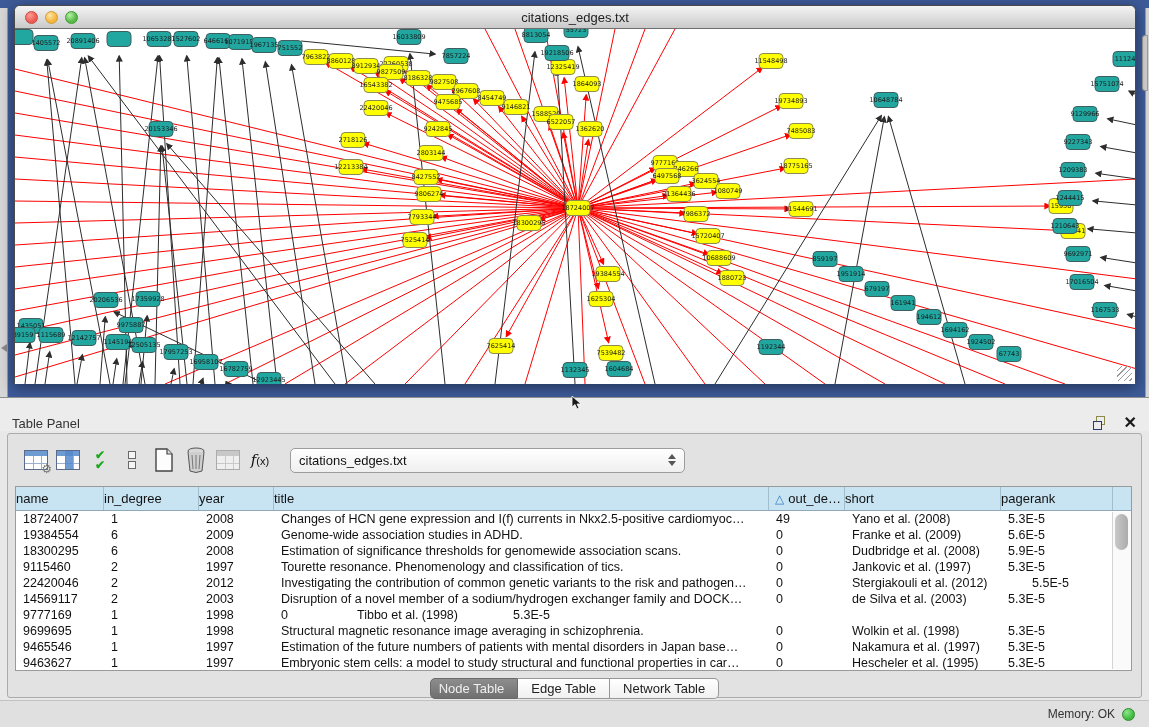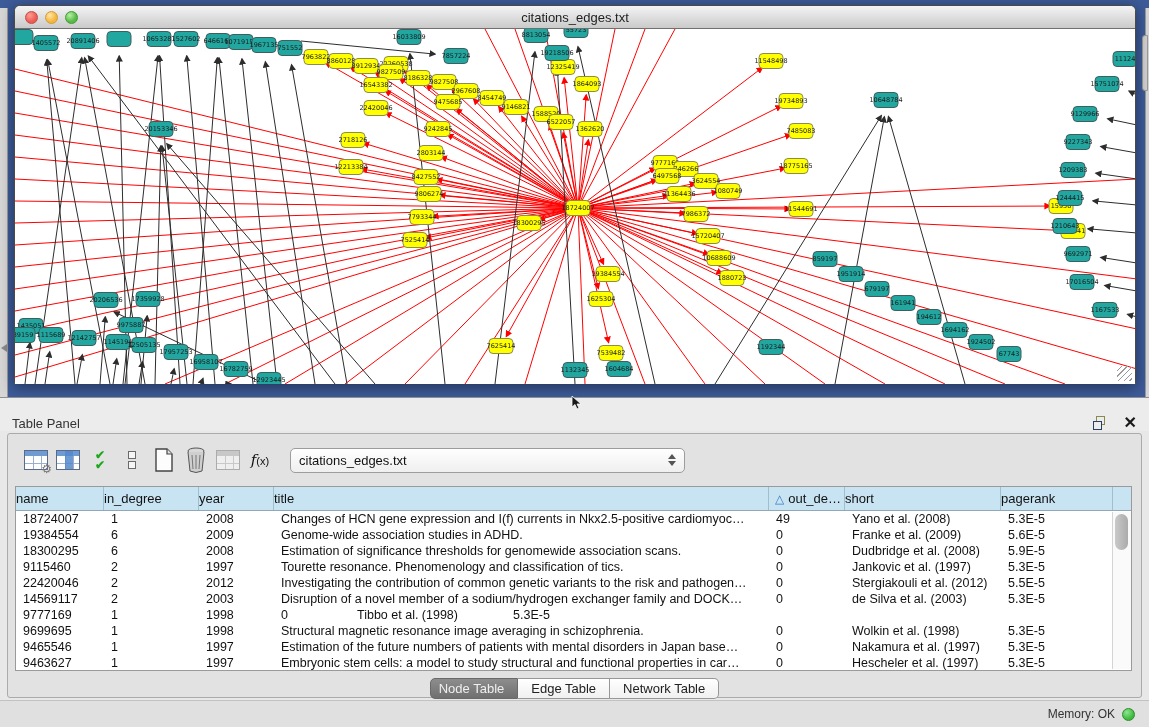--- a/index.html
+++ b/index.html
@@ -818,21 +818,21 @@
               <div class="td" style="width: 156px;">Jankovic et al. (1997)</div>
               <div class="td" style="width: 112px;">5.3E-5</div>
             </div>
             <div class="tr">
               <div class="td" style="width: 88px;">22420046</div>
               <div class="td" style="width: 95px;">2</div>
               <div class="td" style="width: 75px;">2012</div>
               <div class="td" style="width: 495px;">Investigating the contribution of common genetic variants to the risk and pathogen…</div>
               <div class="td" style="width: 76px;">0</div>
               <div class="td" style="width: 156px;">Stergiakouli et al. (2012)</div>
-              <div class="td" style="width: 112px;">5.5E-5</div>
+              <div class="td" style="width: 112px; margin-left: 24px;">5.5E-5</div>
             </div>
             <div class="tr">
               <div class="td" style="width: 88px;">14569117</div>
               <div class="td" style="width: 95px;">2</div>
               <div class="td" style="width: 75px;">2003</div>
               <div class="td" style="width: 495px;">Disruption of a novel member of a sodium/hydrogen exchanger family and DOCK…</div>
               <div class="td" style="width: 76px;">0</div>
               <div class="td" style="width: 156px;">de Silva et al. (2003)</div>
               <div class="td" style="width: 112px;">5.3E-5</div>
             </div>
@@ -861,21 +861,21 @@
               <div class="td" style="width: 76px;">0</div>
               <div class="td" style="width: 156px;">Nakamura et al. (1997)</div>
               <div class="td" style="width: 112px;">5.3E-5</div>
             </div>
             <div class="tr">
               <div class="td" style="width: 88px;">9463627</div>
               <div class="td" style="width: 95px;">1</div>
               <div class="td" style="width: 75px;">1997</div>
               <div class="td" style="width: 495px;">Embryonic stem cells: a model to study structural and functional properties in car…</div>
               <div class="td" style="width: 76px;">0</div>
-              <div class="td" style="width: 156px;">Hescheler et al. (1997)</div>
+              <div class="td" style="width: 156px;">Hescheler et al. (1995)</div>
               <div class="td" style="width: 112px;">5.3E-5</div>
             </div>
           </div>
         <div class="vscroll">
           <div class="vthumb"></div>
         </div>
       </div>
 
       <div class="tp-tabs" id="tabs">
           <button class="seg active">Node Table</button>

